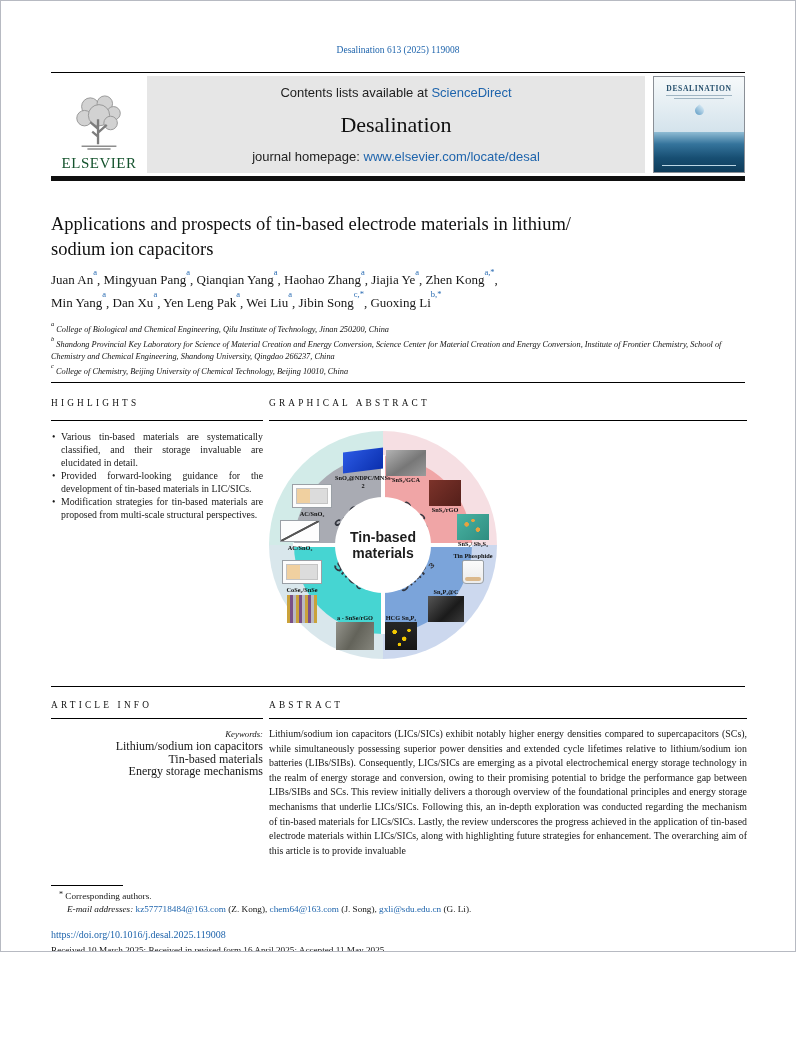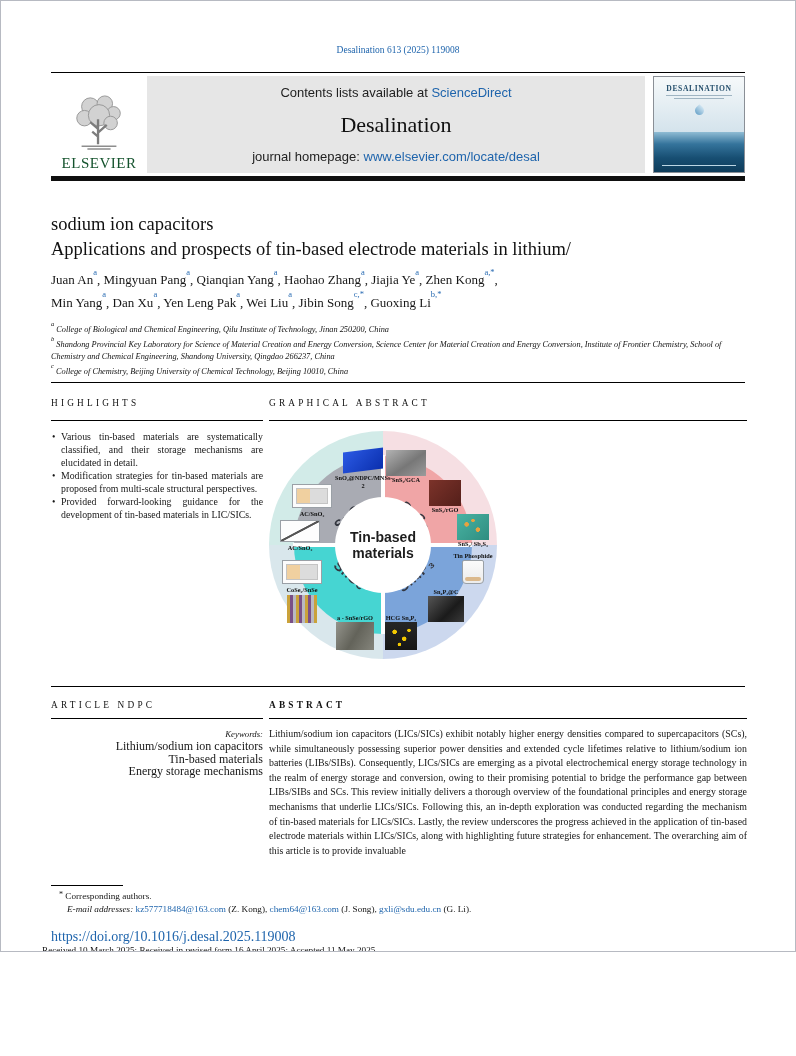--- a/index.html
+++ b/index.html
@@ -46,21 +46,21 @@
   .affils { top:319px; left:50px; right:50px; font-size:8.3px; font-style:italic; line-height:11.6px; color:#111; }
   .affils sup { font-size:6.5px; position:relative; top:-2.5px; }
 
   
   .sec-head { font-size:9.3px; letter-spacing:3.2px; color:#111; }
   .head-left { top:397px; left:50px;text-align:center; }
   .head-right { top:397px; left:268px; }
   .subrule-left { top:419px; left:50px; width:212px; border-top:1px solid #000; }
   .subrule-right { top:419px; left:268px; width:478px; border-top:1px solid #000; }
   .head-left2 { top:699px; left:50px; }
-  .head-right2 { top:699px; left:268px;font-weight:bold; }
+  .head-right2 { top:699px; left:268px; }
   .subrule-left2 { top:717px; left:50px; width:212px; border-top:1px solid #000; }
   .subrule-right2 { top:717px; left:268px; width:478px; border-top:1px solid #000; }
 
   
   .highlights { top:429px; left:50px; width:212px; font-size:9.8px; line-height:13px; text-align:justify; }
   .highlights li { list-style:none; padding-left:10px; position:relative; }
   .highlights li::before { content:"\2022"; position:absolute; left:1px; }
 
   
   .artinfo { top:727px; left:50px; width:212px;text-align:right; }
@@ -115,22 +115,22 @@
   .panel .bat { height:100%; border:1px solid #c4c4c4; background:linear-gradient(90deg,#f0d0a0 0 45%, #dcdcdc 45% 100%); }
   .panel-graph { width:40px; height:22px; border:1px solid #9aa0a6; background:
       linear-gradient(to bottom right, transparent 46%, #555 48% 52%, transparent 54%), #fdfdfd; margin-bottom:2px; }
 
   
   .fn-rule { top:884px; left:50px; width:72px; border-top:1px solid #000; }
   .fn-line1 { top:890px; left:58px; right:50px; font-size:9.2px; }
   .fn-star { font-size:8px; position:relative; top:-2px; }
   .fn-line2 { top:903px; left:66px; right:68px; font-size:9.2px; }
   .fn-line2 .lbl { font-style:italic; }
-  .doi { top:928px; left:50px; right:50px; font-size:14px; color:#1e64ac; }
-  .meta { left:41px; right:50px; font-size:9.2px; color:#141414; }
+  .doi { top:928px; left:50px; right:50px; font-size:10px; color:#1e64ac; }
+  .meta { left:50px; right:50px; font-size:9.2px; color:#141414; }
   .m1 { top:944px; } .m2 { top:959px; } .m3 { top:974px; }
 
   .tree-svg { display:block; }
 </style>
 </head>
 <body>
 
 <div class="page">
 
   <div class="abs citation">Desalination 613 (2025) 119008</div>
@@ -172,22 +172,22 @@
         <div class="cover-sub short"></div>
         <div class="cover-drop"></div>
       </div>
       <div class="cover-sea"></div>
     </div>
   </div>
 
   <div class="abs black-bar"></div>
 
   <div class="abs title">
+    <div>Applications and prospects of tin-based electrode materials in lithium/</div>
     <div>sodium ion capacitors</div>
-    <div>Applications and prospects of tin-based electrode materials in lithium/</div>
   </div>
 
   <div class="abs authors">
     <span><span>Juan An</span><sup>a</sup><span>, </span></span>
     <span><span>Mingyuan Pang</span><sup>a</sup><span>, </span></span>
     <span><span>Qianqian Yang</span><sup>a</sup><span>, </span></span>
     <span><span>Haohao Zhang</span><sup>a</sup><span>, </span></span>
     <span><span>Jiajia Ye</span><sup>a</sup><span>, </span></span>
     <span><span>Zhen Kong</span><sup>a,*</sup><span>,</span></span><br>
     <span><span>Min Yang</span><sup>a</sup><span>, </span></span>
@@ -205,23 +205,23 @@
   </div>
 
   <div class="abs rule rule-2"></div>
 
   <div class="abs sec-head head-left">HIGHLIGHTS</div>
   <div class="abs sec-head head-right">GRAPHICAL ABSTRACT</div>
   <div class="abs subrule-left"></div>
   <div class="abs subrule-right"></div>
 
   <ul class="abs highlights">
-    <li>Various tin-based materials are systematically classified, and their storage mechanisms are elucidated in detail.</li>
+    <li>Various tin-based materials are systematically classified, and their storage invaluable are elucidated in detail.</li>
+    <li>Provided forward-looking guidance for the development of tin-based materials in LIC/SICs.</li>
     <li>Modification strategies for tin-based materials are proposed from multi-scale structural perspectives.</li>
-    <li>Provided forward-looking guidance for the development of tin-based materials in LIC/SICs.</li>
   </ul>
 
   <div class="abs ga">
     <div class="ga-pastel"></div>
     <div class="ga-ring"></div>
     <div class="ga-gap-v"></div>
     <div class="ga-gap-h"></div>
     <div class="qlabel q-tl">SnO₂</div>
     <div class="qlabel q-tr">SnS₂</div>
     <div class="qlabel q-br">Sn₄P₃</div>
@@ -276,21 +276,21 @@
       <div class="t-label">AC/SnO₂</div>
     </div>
     <div class="thumb" style="left:8px; top:92px; width:46px;">
       <div class="t-img panel-graph"></div>
       <div class="t-label">AC/SnO₂</div>
     </div>
   </div>
 
   <div class="abs rule rule-3"></div>
 
-  <div class="abs sec-head head-left2">ARTICLE NDPC</div>
+  <div class="abs sec-head head-left2">ARTICLE INFO</div>
   <div class="abs sec-head head-right2">ABSTRACT</div>
   <div class="abs subrule-left2"></div>
   <div class="abs subrule-right2"></div>
 
   <div class="abs artinfo">
     <div class="kw-label">Keywords:</div>
     <div class="kw">Lithium/sodium ion capacitors</div>
     <div class="kw">Tin-based materials</div>
     <div class="kw">Energy storage mechanisms</div>
   </div>

